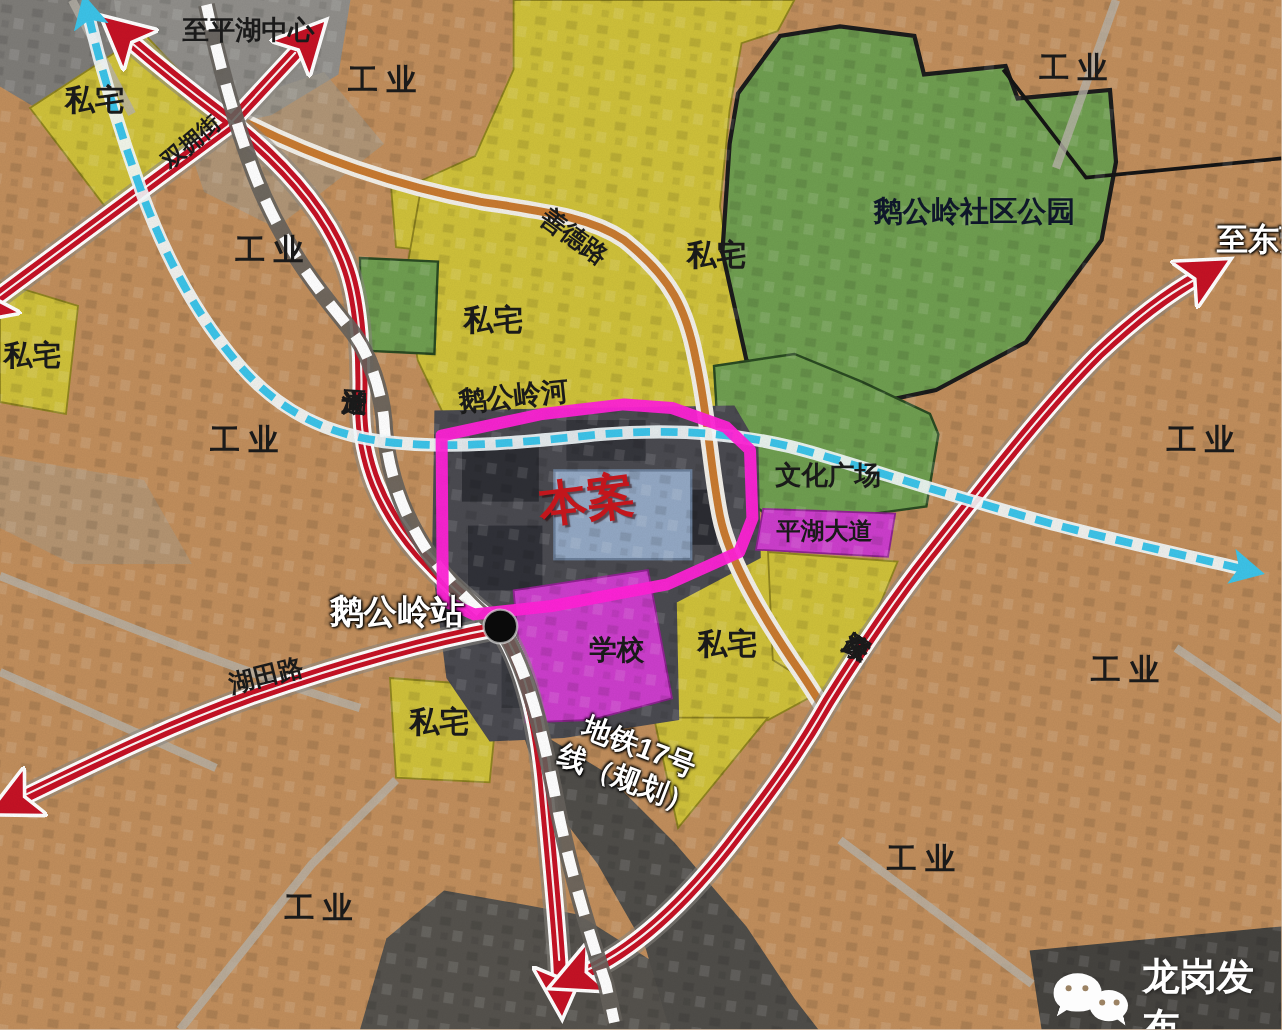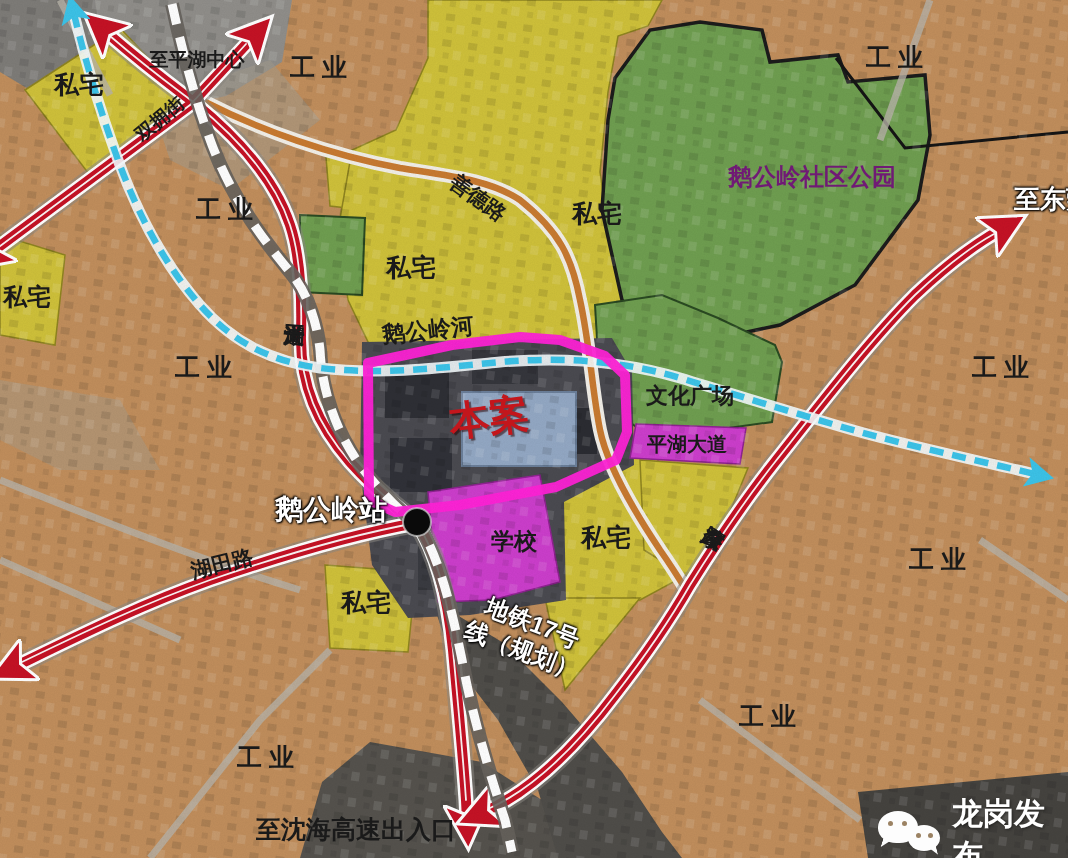--- a/index.html
+++ b/index.html
@@ -4,21 +4,21 @@
 <style>
   html,body{margin:0;padding:0;background:#e8e8e8;font-family:"Liberation Sans",sans-serif;}
   #stage{position:relative;width:1068px;height:858px;overflow:hidden;background:#c49260;}
   #stage svg{position:absolute;left:0;top:0;}
   .lbl{position:absolute;font-weight:bold;white-space:nowrap;color:#1a1a1a;
        transform:translate(-50%,-50%);line-height:1.05;text-align:center;
        font-family:"Liberation Sans",sans-serif;}
   .sp{letter-spacing:7px;margin-right:-7px;}
   .white{color:#ffffff;text-shadow:0 0 3px #000,1px 1px 2px #000,-1px -1px 2px #000;}
   .site-lbl{color:#c3161c;text-shadow:2px 2px 1px rgba(40,0,0,.55);}
-  .park-lbl{color:#701a75;}
+  .park-lbl{color:#0f172a;}
   .metro-lbl{line-height:1.2;}
   .wm{position:absolute;display:flex;align-items:center;gap:14px;color:#fff;
       font-weight:bold;text-shadow:1px 1px 3px rgba(0,0,0,.5);}
   .wx{position:relative;width:64px;height:48px;}
   .wx .b1{position:absolute;left:0;top:0;width:40px;height:32px;background:#fdfdfd;border-radius:50% 50% 46% 46%;}
   .wx .b1:after{content:"";position:absolute;left:4px;bottom:-6px;width:10px;height:12px;background:#fdfdfd;
       clip-path:polygon(0 0,100% 0,0 100%);transform:rotate(18deg);}
   .wx .b2{position:absolute;left:30px;top:14px;width:32px;height:26px;background:#fdfdfd;border-radius:50%;}
   .wx .b2:after{content:"";position:absolute;right:3px;bottom:-5px;width:9px;height:11px;background:#fdfdfd;
       clip-path:polygon(100% 0,0 0,100% 100%);transform:rotate(-14deg);}
@@ -157,23 +157,22 @@
     <path d="M74,14 C85,60 100,110 118,160 C138,215 165,265 200,305 C235,345 275,362 320,368 C380,375 440,368 500,362 C560,357 620,360 680,378 C740,396 800,415 860,432 C910,446 975,460 1035,474" stroke="#3cc3e8" stroke-width="6.5" stroke-dasharray="14 9" marker-start="url(#aCs)" marker-end="url(#aC)"></path>
   </g>
 
   <polygon points="368,363 452,345 520,337 560,340 605,356 625,375 627,432 616,460 556,487 460,505 395,512 369,500" fill="none" stroke="#ff22d6" stroke-width="10" stroke-linejoin="round" opacity="0.95"></polygon>
 
   <circle cx="417" cy="522" r="14" fill="#0a0a0a" stroke="#e8e8e8" stroke-width="2" stroke-opacity="0.65"></circle>
 
   <rect x="0" y="0" width="1068" height="858" filter="url(#noise)"></rect>
 </svg>
 
-  <div class="lbl" style="left:197px;top:25px;font-size:19px;margin-top:35px;">至平湖中心</div>
+  <div class="lbl" style="left:207px;top:25px;font-size:22px;">至平湖中心</div>
   <div class="lbl white" style="left:1053px;top:200px;font-size:26px;">至东莞</div>
-  <div class="lbl" style="left:356px;top:829px;font-size:25px;">至沈海高速出入口</div>
 
   <div class="lbl sp" style="left:322px;top:67px;font-size:25px;">工业</div>
   <div class="lbl sp" style="left:898px;top:57px;font-size:25px;">工业</div>
   <div class="lbl sp" style="left:228px;top:209px;font-size:25px;">工业</div>
   <div class="lbl sp" style="left:207px;top:367px;font-size:25px;">工业</div>
   <div class="lbl sp" style="left:1004px;top:367px;font-size:25px;">工业</div>
   <div class="lbl sp" style="left:941px;top:559px;font-size:25px;">工业</div>
   <div class="lbl sp" style="left:771px;top:716px;font-size:25px;">工业</div>
   <div class="lbl sp" style="left:269px;top:757px;font-size:25px;">工业</div>
 

